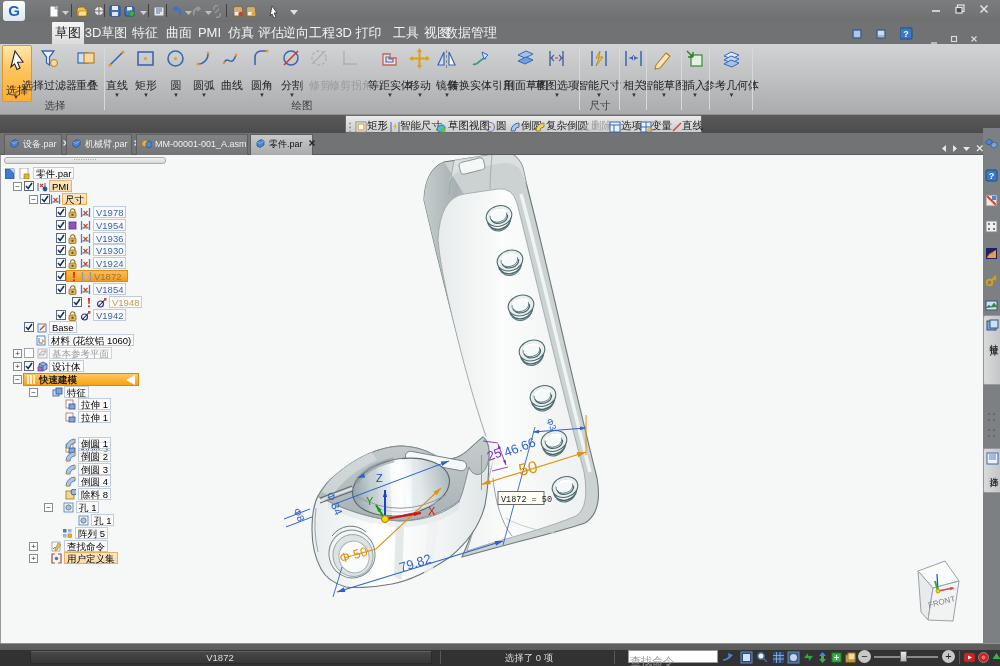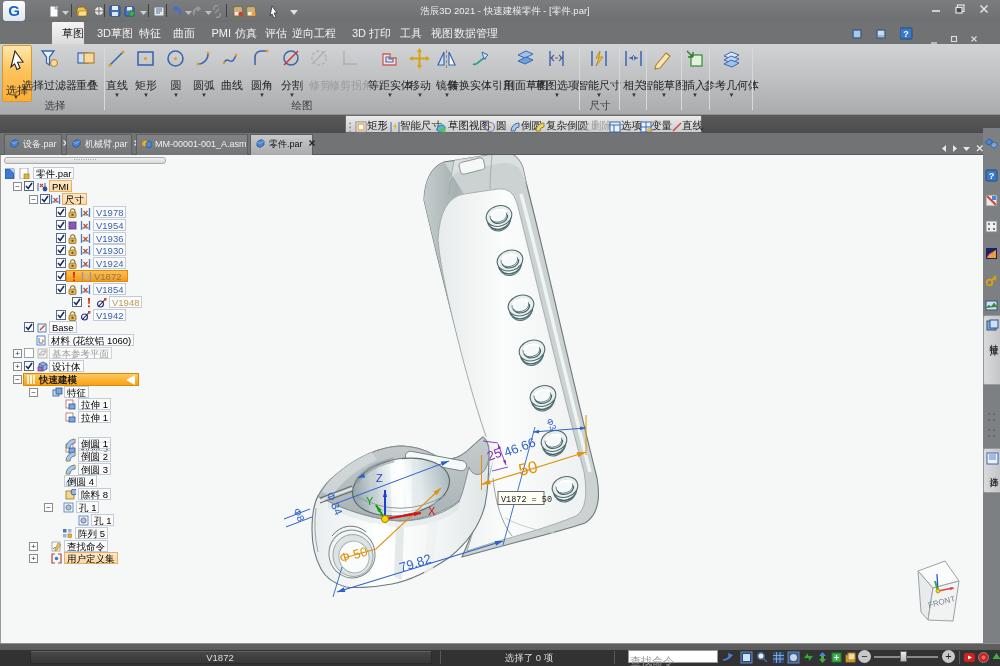--- a/index.html
+++ b/index.html
@@ -6,21 +6,21 @@
 .ab{position:absolute}
 
 #tbar{left:0;top:0;width:1000px;height:22px;background:linear-gradient(#7c7d7e,#6e6f70)}
 #logo{left:3px;top:1px;width:22px;height:20px;background:linear-gradient(#fdfdfd,#dfe6ef);border-radius:3px;color:#1565c6;font-weight:bold;font-size:15px;text-align:center;line-height:20px}
 .qi{top:4px;height:13px}
 .qsep{top:4px;width:1px;height:13px;background:#6e6e6e;border-right:1px solid #3f3f3f}
 #ttl{top:5px;color:#ededed;font-size:9.5px;text-align:center}
 .wb{top:3px;width:15px;height:15px;color:#e5e5e5;font-size:11px;text-align:center;line-height:14px}
 
 #mbar{left:0;top:22px;width:1000px;height:22px;background:#717273}
-.mt{top:22px;height:22px;line-height:22px;color:#f2f2f2;font-size:11px;text-align:right}
+.mt{top:22px;height:22px;line-height:22px;color:#f2f2f2;font-size:13px;text-align:center}
 .mta{background:linear-gradient(#f5f5f5,#dcdcdc);color:#1a1a1a;border-radius:1px 1px 0 0}
 .mi{top:26px;width:13px;height:13px}
 
 #rib{left:0;top:44px;width:1000px;height:71px;background:linear-gradient(#d2d3d4,#bcbec0 55%,#a9abad);border-bottom:1px solid #8e9092}
 .rsep{top:47px;width:1px;height:63px;background:#a4a6a8;border-right:1px solid #d8d9da}
 .rb{top:46px;text-align:center}
 .rl{font-size:11px;color:#222;margin-top:7px;white-space:nowrap}
 .rlg{color:#9a9a9a}
 .rc{font-size:6px;color:#333;line-height:4px}
 .glab{top:99px;font-size:10.5px;color:#3c3c3c;text-align:center;white-space:nowrap}
@@ -119,21 +119,20 @@
           <rect x="2" y="2" width="8" height="9" fill="#f5efe2" stroke="#8a6d1f"></rect>
           <path d="M3 4h6M3 6h6" stroke="#b06a10"></path>
           <circle cx="8.5" cy="9" r="2.2" fill="#e8a23d"></circle>
         </svg></div>
       <div class="ab qi" style="left:268px"><svg width="12" height="13" viewBox="0 0 12 13" style="">
           <path d="M4 1l5 7-3 0 2 4-2 1-2-4-2 2z" fill="#fdfdfd" stroke="#333" stroke-width=".8"></path>
         </svg></div>
       <div class="ab qi" style="left:288px"><svg width="12" height="13" viewBox="0 0 12 13" style="">
           <path d="M2 5h8L6 10z" fill="#e0e0e0"></path>
         </svg></div>
- <div class="ab" id="ttl" style="left:370px;width:270px">浩辰3D 2021 - 快速建模零件 - [零件.par]</div>
  <div class="ab wb" style="left:928px"><svg width="10" height="10" viewBox="0 0 10 10">
           <path d="M1 7h8" stroke="#e5e5e5" stroke-width="1.6"></path>
         </svg></div>
  <div class="ab wb" style="left:952px"><svg width="10" height="10" viewBox="0 0 10 10">
           <rect x="2.5" y="1" width="6.5" height="6.5" fill="none" stroke="#e5e5e5" stroke-width="1.2"></rect>
           <rect x="1" y="3.5" width="6" height="5.5" fill="#4c4c4c" stroke="#e5e5e5" stroke-width="1.2"></rect>
         </svg></div>
  <div class="ab wb" style="left:976px"><svg width="10" height="10" viewBox="0 0 10 10">
           <path d="M1.5 1.5L8.5 8.5M8.5 1.5L1.5 8.5" stroke="#e5e5e5" stroke-width="1.5"></path>
         </svg></div>
@@ -947,21 +946,21 @@
         <path d="M1 10A9 9 0 0 1 10 1v4a5 5 0 0 0-5 5z" fill="#a8c8e8" stroke="#4a6a9a" stroke-width=".8"></path>
         <path d="M1 10h3M10 1v3" stroke="#e8b52a" stroke-width="1.2"></path>
       </svg>
       <div class="tl" style="left:78px;color:#000;border-color:#c2cbd8">倒圆 3</div>
     </div>
     <div class="tr" style="left:0;top:476px;width:210px">
       <svg class="ti" style="left:65px" width="11" height="11" viewBox="0 0 11 11">
         <path d="M1 10A9 9 0 0 1 10 1v4a5 5 0 0 0-5 5z" fill="#a8c8e8" stroke="#4a6a9a" stroke-width=".8"></path>
         <path d="M1 10h3M10 1v3" stroke="#e8b52a" stroke-width="1.2"></path>
       </svg>
-      <div class="tl" style="left:64px;color:#000;border-color:#c2cbd8">倒圆 4</div>
+      <div class="tl" style="left:78px;color:#000;border-color:#c2cbd8">倒圆 4</div>
     </div>
     <div class="tr" style="left:0;top:489px;width:210px">
       <svg class="ti" style="left:65px" width="11" height="11" viewBox="0 0 11 11">
         <rect x="1" y="2" width="8" height="8" fill="#f2d98a" stroke="#9a7a20" stroke-width=".8"></rect>
         <circle cx="9" cy="3" r="3" fill="#9ab6e0" stroke="#30549a" stroke-width=".8"></circle>
       </svg>
       <div class="tl" style="left:78px;color:#000;border-color:#c2cbd8">除料 8</div>
     </div>
     <div class="tr" style="left:0;top:502px;width:210px">
       <div class="exp" style="left:44px">−</div>

